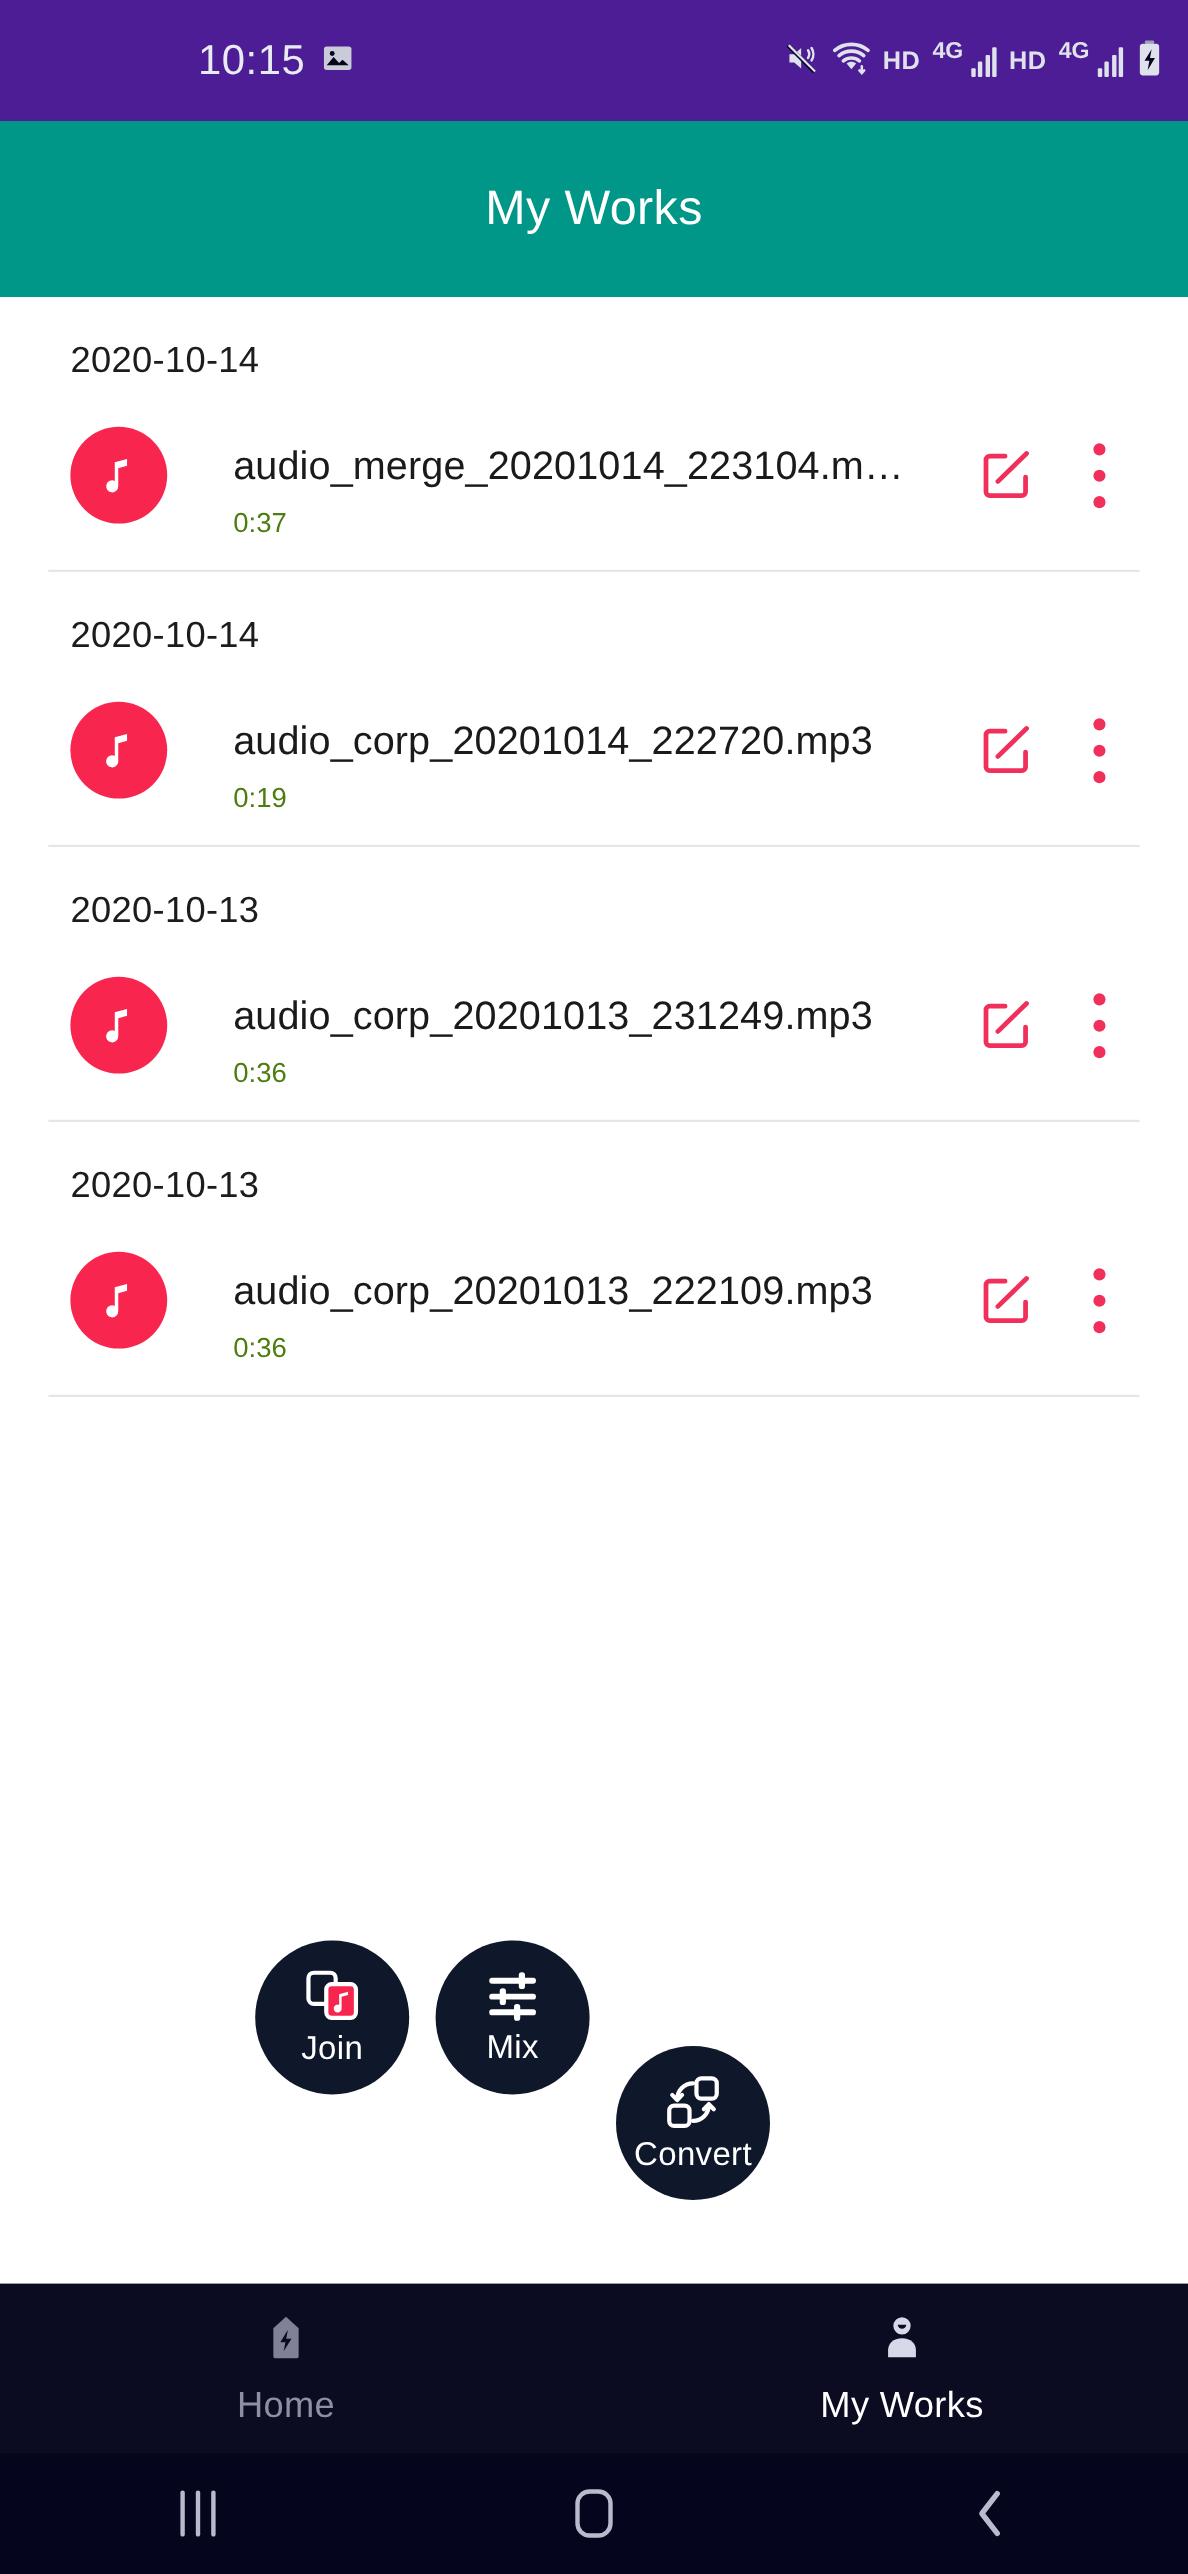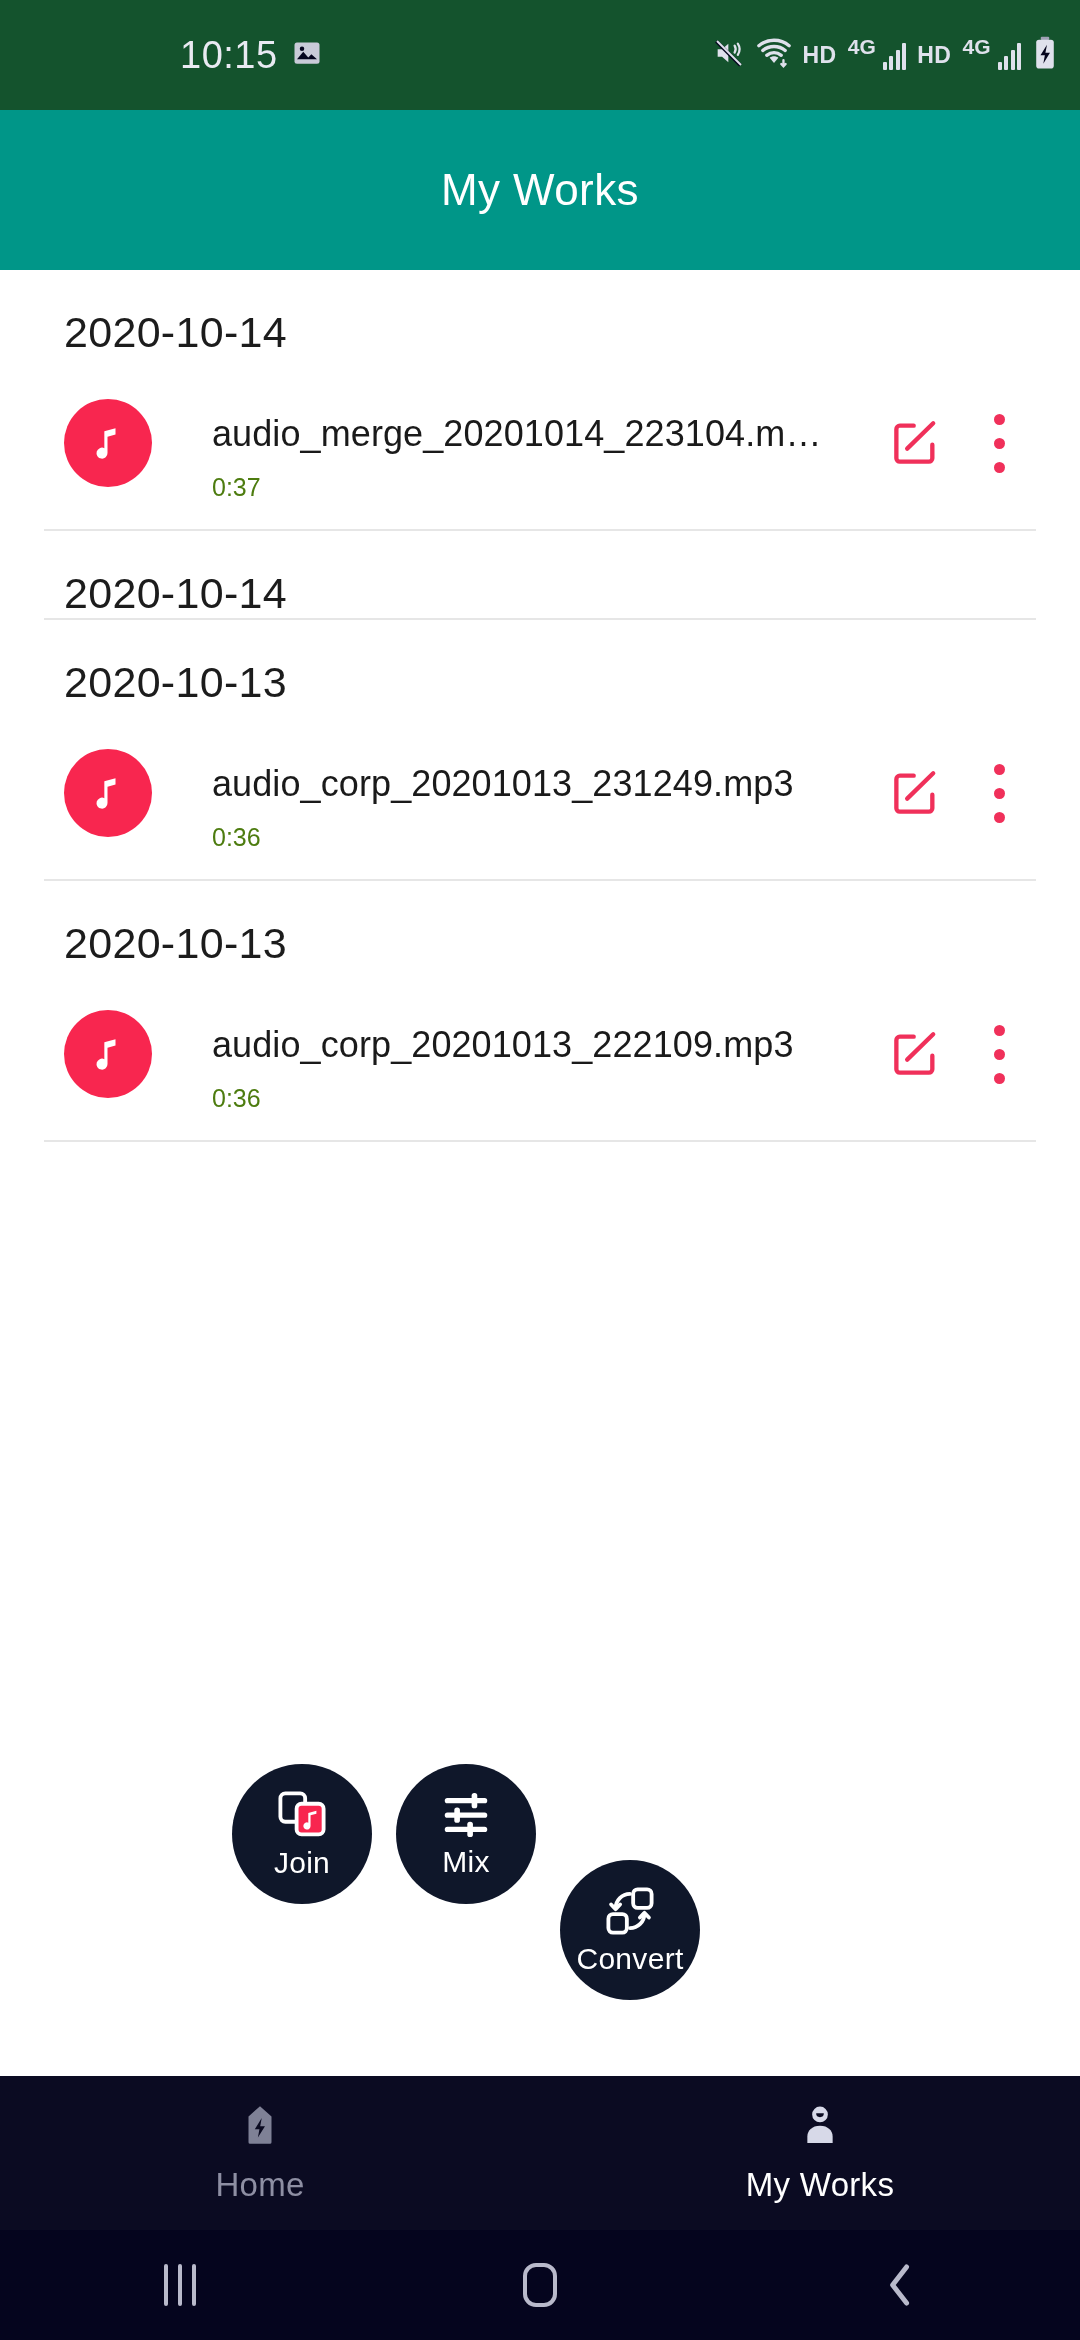--- a/index.html
+++ b/index.html
@@ -7,21 +7,21 @@
     width:1080px; height:2340px;
     background:#ffffff;
     font-family:"Liberation Sans", sans-serif;
     overflow:hidden;
   }
   .phone { position:relative; width:1080px; height:2340px; background:#ffffff; }
 
   
   .statusbar {
     position:absolute; left:0; top:0; width:1080px; height:110px;
-    background:#14532d; display:flex; align-items:center;
+    background:#4c1d95; display:flex; align-items:center;
   }
   .sb-left { display:flex; align-items:center; gap:14px; margin-left:180px; }
   .sb-clock { color:#e9eaf2; font-size:38px; letter-spacing:0.5px; }
   .sb-right {
     position:absolute; right:22px; top:0; height:110px;
     display:flex; align-items:center; gap:11px;
   }
   .sb-hd { color:#dfe1ec; font-size:23px; font-weight:bold; letter-spacing:0.5px; }
   .sb-4g { color:#dfe1ec; font-size:21px; font-weight:bold; position:relative; top:-8px; }
   .sig { display:flex; align-items:flex-end; gap:2.5px; height:30px; margin-left:-4px; }
@@ -33,21 +33,21 @@
   .appbar {
     position:absolute; left:0; top:110px; width:1080px; height:160px;
     background:#009688; display:flex; align-items:center; justify-content:center;
   }
   .appbar-title { color:#ffffff; font-size:44px; letter-spacing:0.4px; }
 
   
   .list { position:absolute; left:0; top:270px; width:1080px; }
   .group { position:relative; }
   .group-date {
-    color:#1c1c1c; font-size:43px; padding:38px 0 0 64px; letter-spacing:0.3px;
+    color:#1c1c1c; font-size:33px; padding:38px 0 0 64px; letter-spacing:0.3px;
   }
   .row { display:flex; align-items:center; height:172px; padding:0 0 0 64px; }
   .thumb {
     width:88px; height:88px; border-radius:50%;
     background:#f8264f; flex:0 0 auto;
     display:flex; align-items:center; justify-content:center;
   }
   .thumb svg { display:block; }
   .row-text { flex:1 1 auto; margin-left:60px; min-width:0;margin-top:28px; }
   .row-title {
@@ -195,20 +195,44 @@
               <span></span>
               <span></span>
           </div>
         </div>
       </div>
       <div class="divider"></div>
     </div>
 
     <div class="group">
       <div class="group-date">2020-10-14</div>
+      <div class="row">
+        <div class="thumb">
+          <svg width="40" height="40" viewBox="0 0 24 24">
+            <path d="M16.5 3.2L9.8 5v10.1a3.3 3.3 0 10 1.9 2.9V8.2l4.8-1.3z" fill="#ffffff"></path>
+          </svg>
+        </div>
+        <div class="row-text">
+          <div class="row-title">audio_corp_20201014_222720.mp3</div>
+          <div class="row-dur">0:19</div>
+        </div>
+        <div class="row-actions">
+          <div class="icon-edit">
+            <svg width="52" height="52" viewBox="0 0 24 24">
+              <path d="M20 12.8V19a1.6 1.6 0 01-1.6 1.6H5A1.6 1.6 0 013.4 19V5.6A1.6 1.6 0 015 4h6.4" stroke="#f0305a" stroke-width="2" fill="none" stroke-linecap="round"></path>
+              <path d="M8.4 14.6L20.4 2.9" stroke="#f0305a" stroke-width="2" stroke-linecap="round"></path>
+            </svg>
+          </div>
+          <div class="icon-more">
+            <span></span>
+              <span></span>
+              <span></span>
+          </div>
+        </div>
+      </div>
       <div class="divider"></div>
     </div>
 
     <div class="group">
       <div class="group-date">2020-10-13</div>
       <div class="row">
         <div class="thumb">
           <svg width="40" height="40" viewBox="0 0 24 24">
             <path d="M16.5 3.2L9.8 5v10.1a3.3 3.3 0 10 1.9 2.9V8.2l4.8-1.3z" fill="#ffffff"></path>
           </svg>

